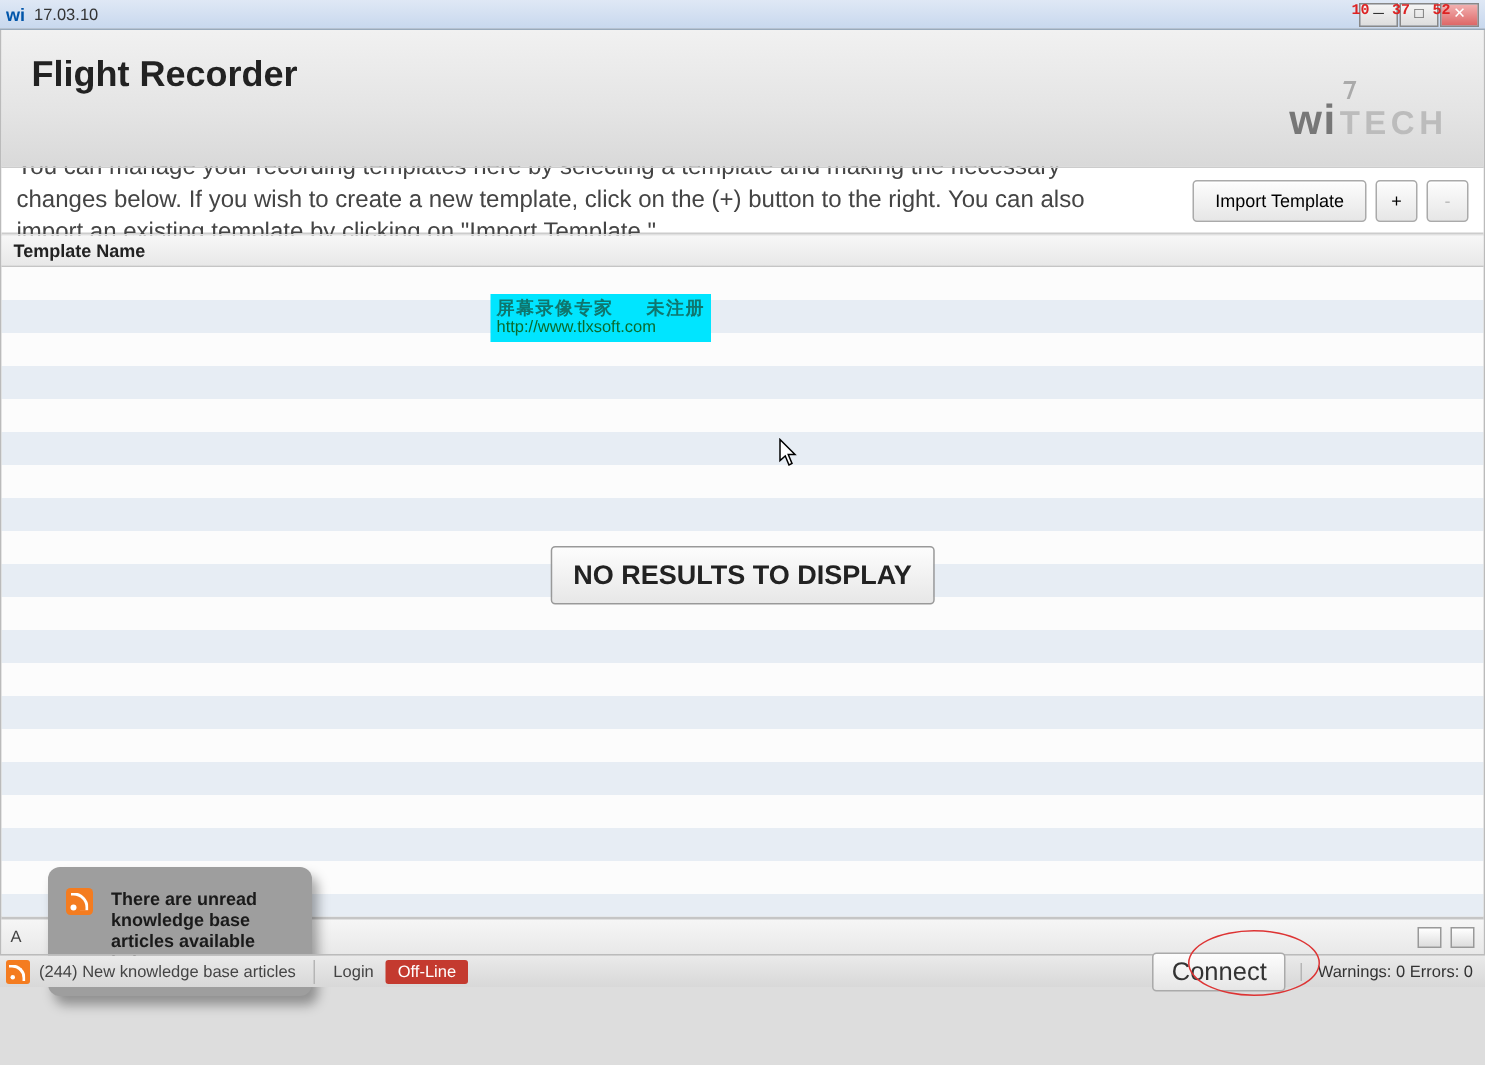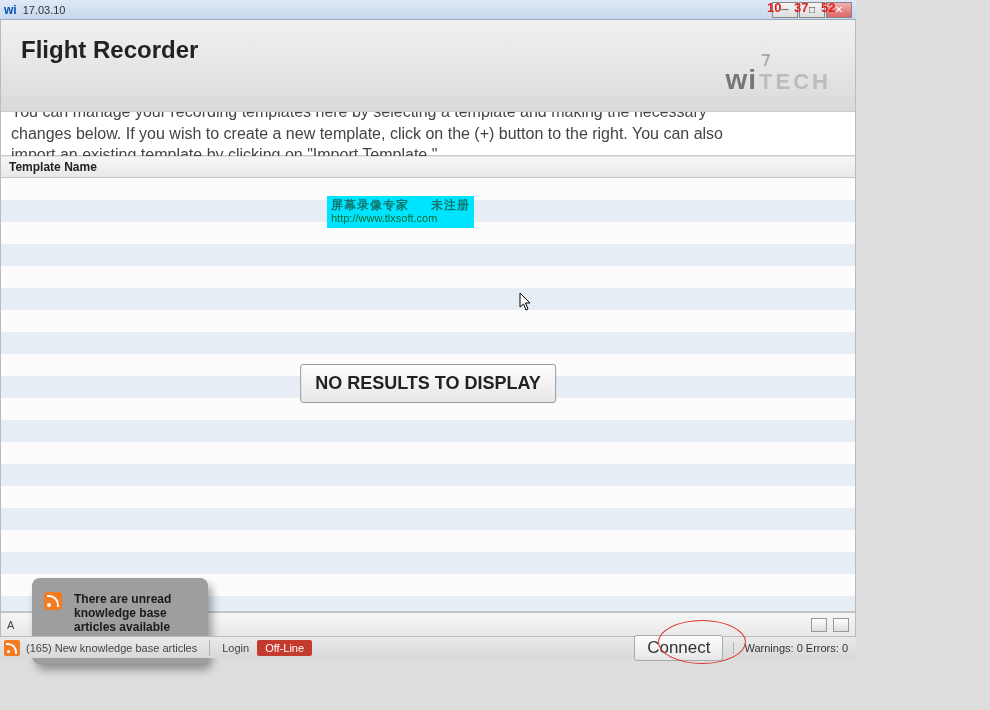--- a/index.html
+++ b/index.html
@@ -22,22 +22,22 @@
     .win-btn {
       width: 26px; height: 16px; border: 1px solid #888;
       background: linear-gradient(#f5f5f5, #ddd);
       font-size: 10px; text-align: center; line-height: 14px;
       position: relative;
     }
     .win-btn.close { background: linear-gradient(#f2b1b1, #d66); color: #fff; }
     .win-btn.min { color:#333; }
     .win-btn.max { color:#333; }
     .win-btn .annot {
-      position: absolute; top: -2px; left: -6px; color: #d22; font-size: 13px;
-      font-weight: bold; pointer-events: none;
+      position: absolute; top: -2px; left: -6px; color: #d22; font-size: 10px;
+      font-weight: bold; pointer-events: none; font-family: Liberation Mono, monospace;
     }
 
     .menubar {
       height: 32px;
       background: #3a3a3a; border-top: 1px solid #111; border-bottom: 1px solid #111;
       display: flex; align-items: center; gap: 26px;
       padding: 0 20px;
     }
     .menubar .mi { color: #eee; font-weight: bold; font-size: 13px; cursor: default; }
 
@@ -187,21 +187,21 @@
     }
     .status-right { display: flex; align-items: center; gap: 10px; padding-right: 8px; }
     .err-pane { border-left: 1px solid #b5b5b5; padding-left: 10px; }
 
     .annot-circle {
       position: absolute; width: 88px; height: 44px;
       border: 1px solid #d33; border-radius: 50%;
       pointer-events: none;
     }
 
-    .root { position: relative; width: 856px; height: 710px; }
+    .root { position: relative; width: 990px; height: 710px; }
   </style>
 </head>
 <body>
 <div class="root">
 
   <div class="titlebar">
     <div class="titlebar-left">
       <span class="app-icon">wi</span>
       <span class="titleversion">17.03.10</span>
     </div>
@@ -219,20 +219,25 @@
       <div class="page-title">Flight Recorder</div>
       <div class="brand">
         <span class="antenna"></span>
         <span class="wi">wi</span>
           <span class="tech">TECH</span>
       </div>
     </div>
 
     <div class="tabtoolbar">
       <div class="desc">You can manage your recording templates here by selecting a template and making the necessary changes below.  If you wish to create a new template, click on the (+) button to the right.  You can also import an existing template by clicking on "Import Template."</div>
+      <div class="btns">
+        <div class="btn">Import Template</div>
+        <div class="btn square">+</div>
+        <div class="btn square disabled">-</div>
+      </div>
     </div>
 
     <div class="grid-header">
       <span>Template Name</span>
     </div>
 
     <div class="grid-body">
       <div class="stripes">
         <div class="stripe"></div>
           <div class="stripe"></div>
@@ -284,21 +289,21 @@
 
   <div class="popup">
     <div class="rss-icon"></div>
     <span>There are unread knowledge base articles available below.</span>
   </div>
 
   <div class="statusbar">
     <div class="status-left">
       <div class="rss-small"></div>
       <span class="kb-link">
-        (<span>165</span>) <span>New knowledge base articles</span>
+        (<span>244</span>) <span>New knowledge base articles</span>
       </span>
       <div class="sep"></div>
       <span class="login-link">Login</span>
       <span class="offline-badge">Off-Line</span>
     </div>
     <div class="status-right">
       <div class="connect-btn">Connect</div>
       <div class="err-pane">Warnings: 0 Errors: 0</div>
     </div>
     <div class="annot-circle" style="right:110px; bottom:-6px;"></div>

